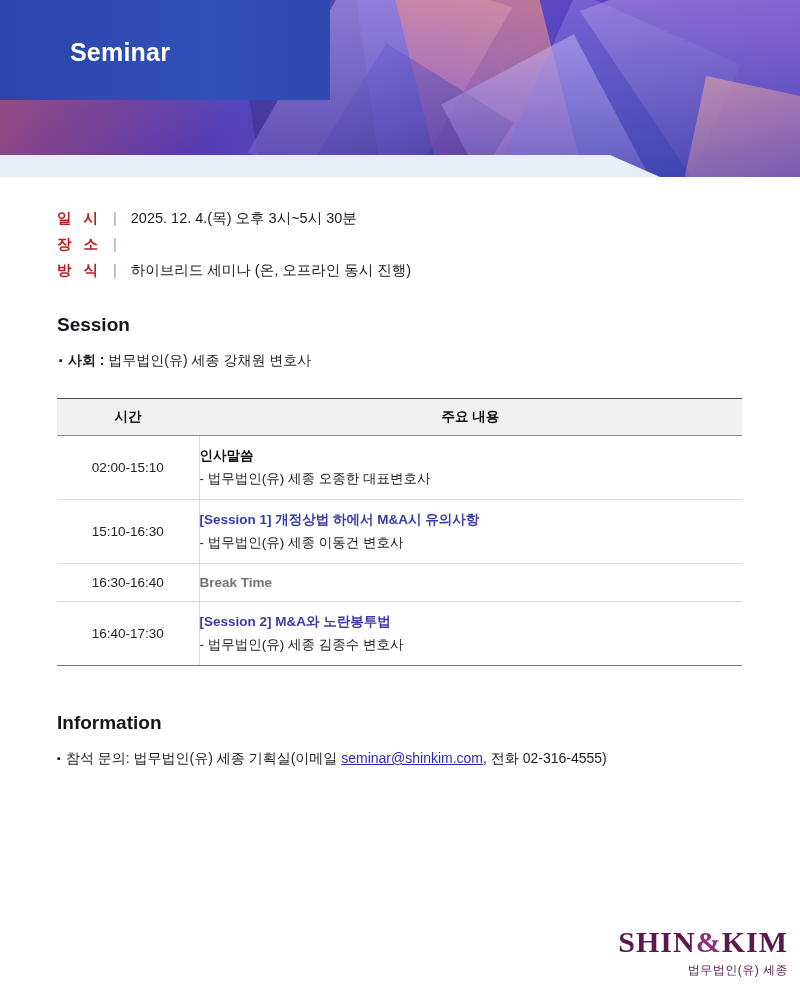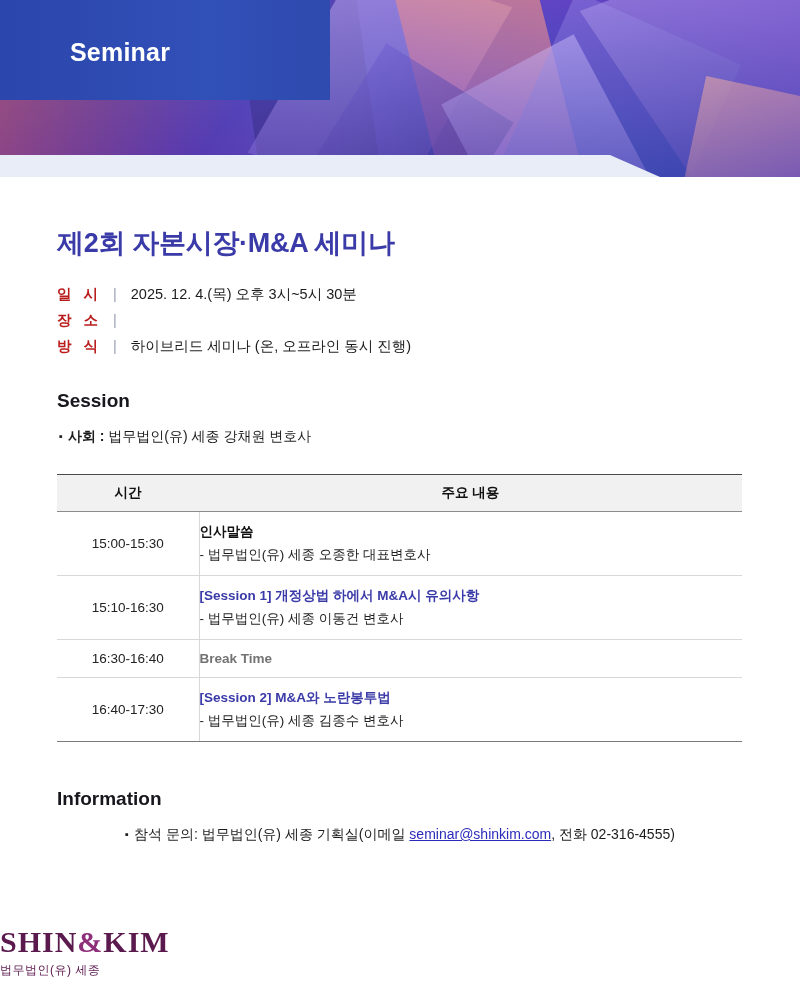--- a/index.html
+++ b/index.html
@@ -168,39 +168,38 @@
   }
   .desc-title.session { color: #3a3aa8; }
   .desc-sub { color: #1f1f1f; }
   .desc-single { font-weight: bold; color: #737373; }
 
   
   .info-line {
     font-size: 14px;
     margin-top: 14px;
     color: #1c1c1c;
-    text-align: center;
   }
   .info-line .bullet {
     font-size: 11px;
     margin-right: 5px;
     position: relative;
     top: -1px;
   }
   .info-link {
     color: #2b2bbb;
     text-decoration: underline;
   }
 
   
   .footer {
     position: absolute;
     left: 0; bottom: 22px;
     width: 788px;
-    text-align: left;
+    text-align: right;
   }
   .logo-main {
     font-family: "Liberation Serif", serif;
     font-size: 30px;
     font-weight: bold;
     letter-spacing: 1px;
     color: #5b1a4e;
   }
   .logo-amp { color: #8e2f7a; }
   .logo-sub {
@@ -226,21 +225,20 @@
   </div>
   <div class="hero-left"></div>
   <div class="hero-left2"></div>
   <div class="hero-title">Seminar</div>
   <div class="hero-wedge"></div>
   <div class="hero-bottom-strip"></div>
 </div>
 
 <div class="content">
 
-  <div class="doc-title">제2회 자본시장·M&amp;A 세미나</div>
 
   <div class="meta">
     <div class="meta-row">
       <span class="meta-label">일 시</span>
       <span class="meta-sep">|</span>
       <span class="meta-value">2025. 12. 4.(목) 오후 3시~5시 30분</span>
     </div>
     <div class="meta-row">
       <span class="meta-label">장 소</span>
       <span class="meta-sep">|</span>
@@ -261,21 +259,21 @@
 
   <table class="program">
     <thead>
       <tr>
         <th class="col-time">시간</th>
         <th>주요 내용</th>
       </tr>
     </thead>
     <tbody>
       <tr>
-        <td class="time">15:00-15:30</td>
+        <td class="time">02:00-15:10</td>
         <td class="desc">
           <div class="desc-title">인사말씀</div>
           <div class="desc-sub">- 법무법인(유) 세종 오종한 대표변호사</div>
         </td>
       </tr>
       <tr>
         <td class="time">15:10-16:30</td>
         <td class="desc">
           <div class="desc-title session">[Session 1] 개정상법 하에서 M&amp;A시 유의사항</div>
           <div class="desc-sub">- 법무법인(유) 세종 이동건 변호사</div>

